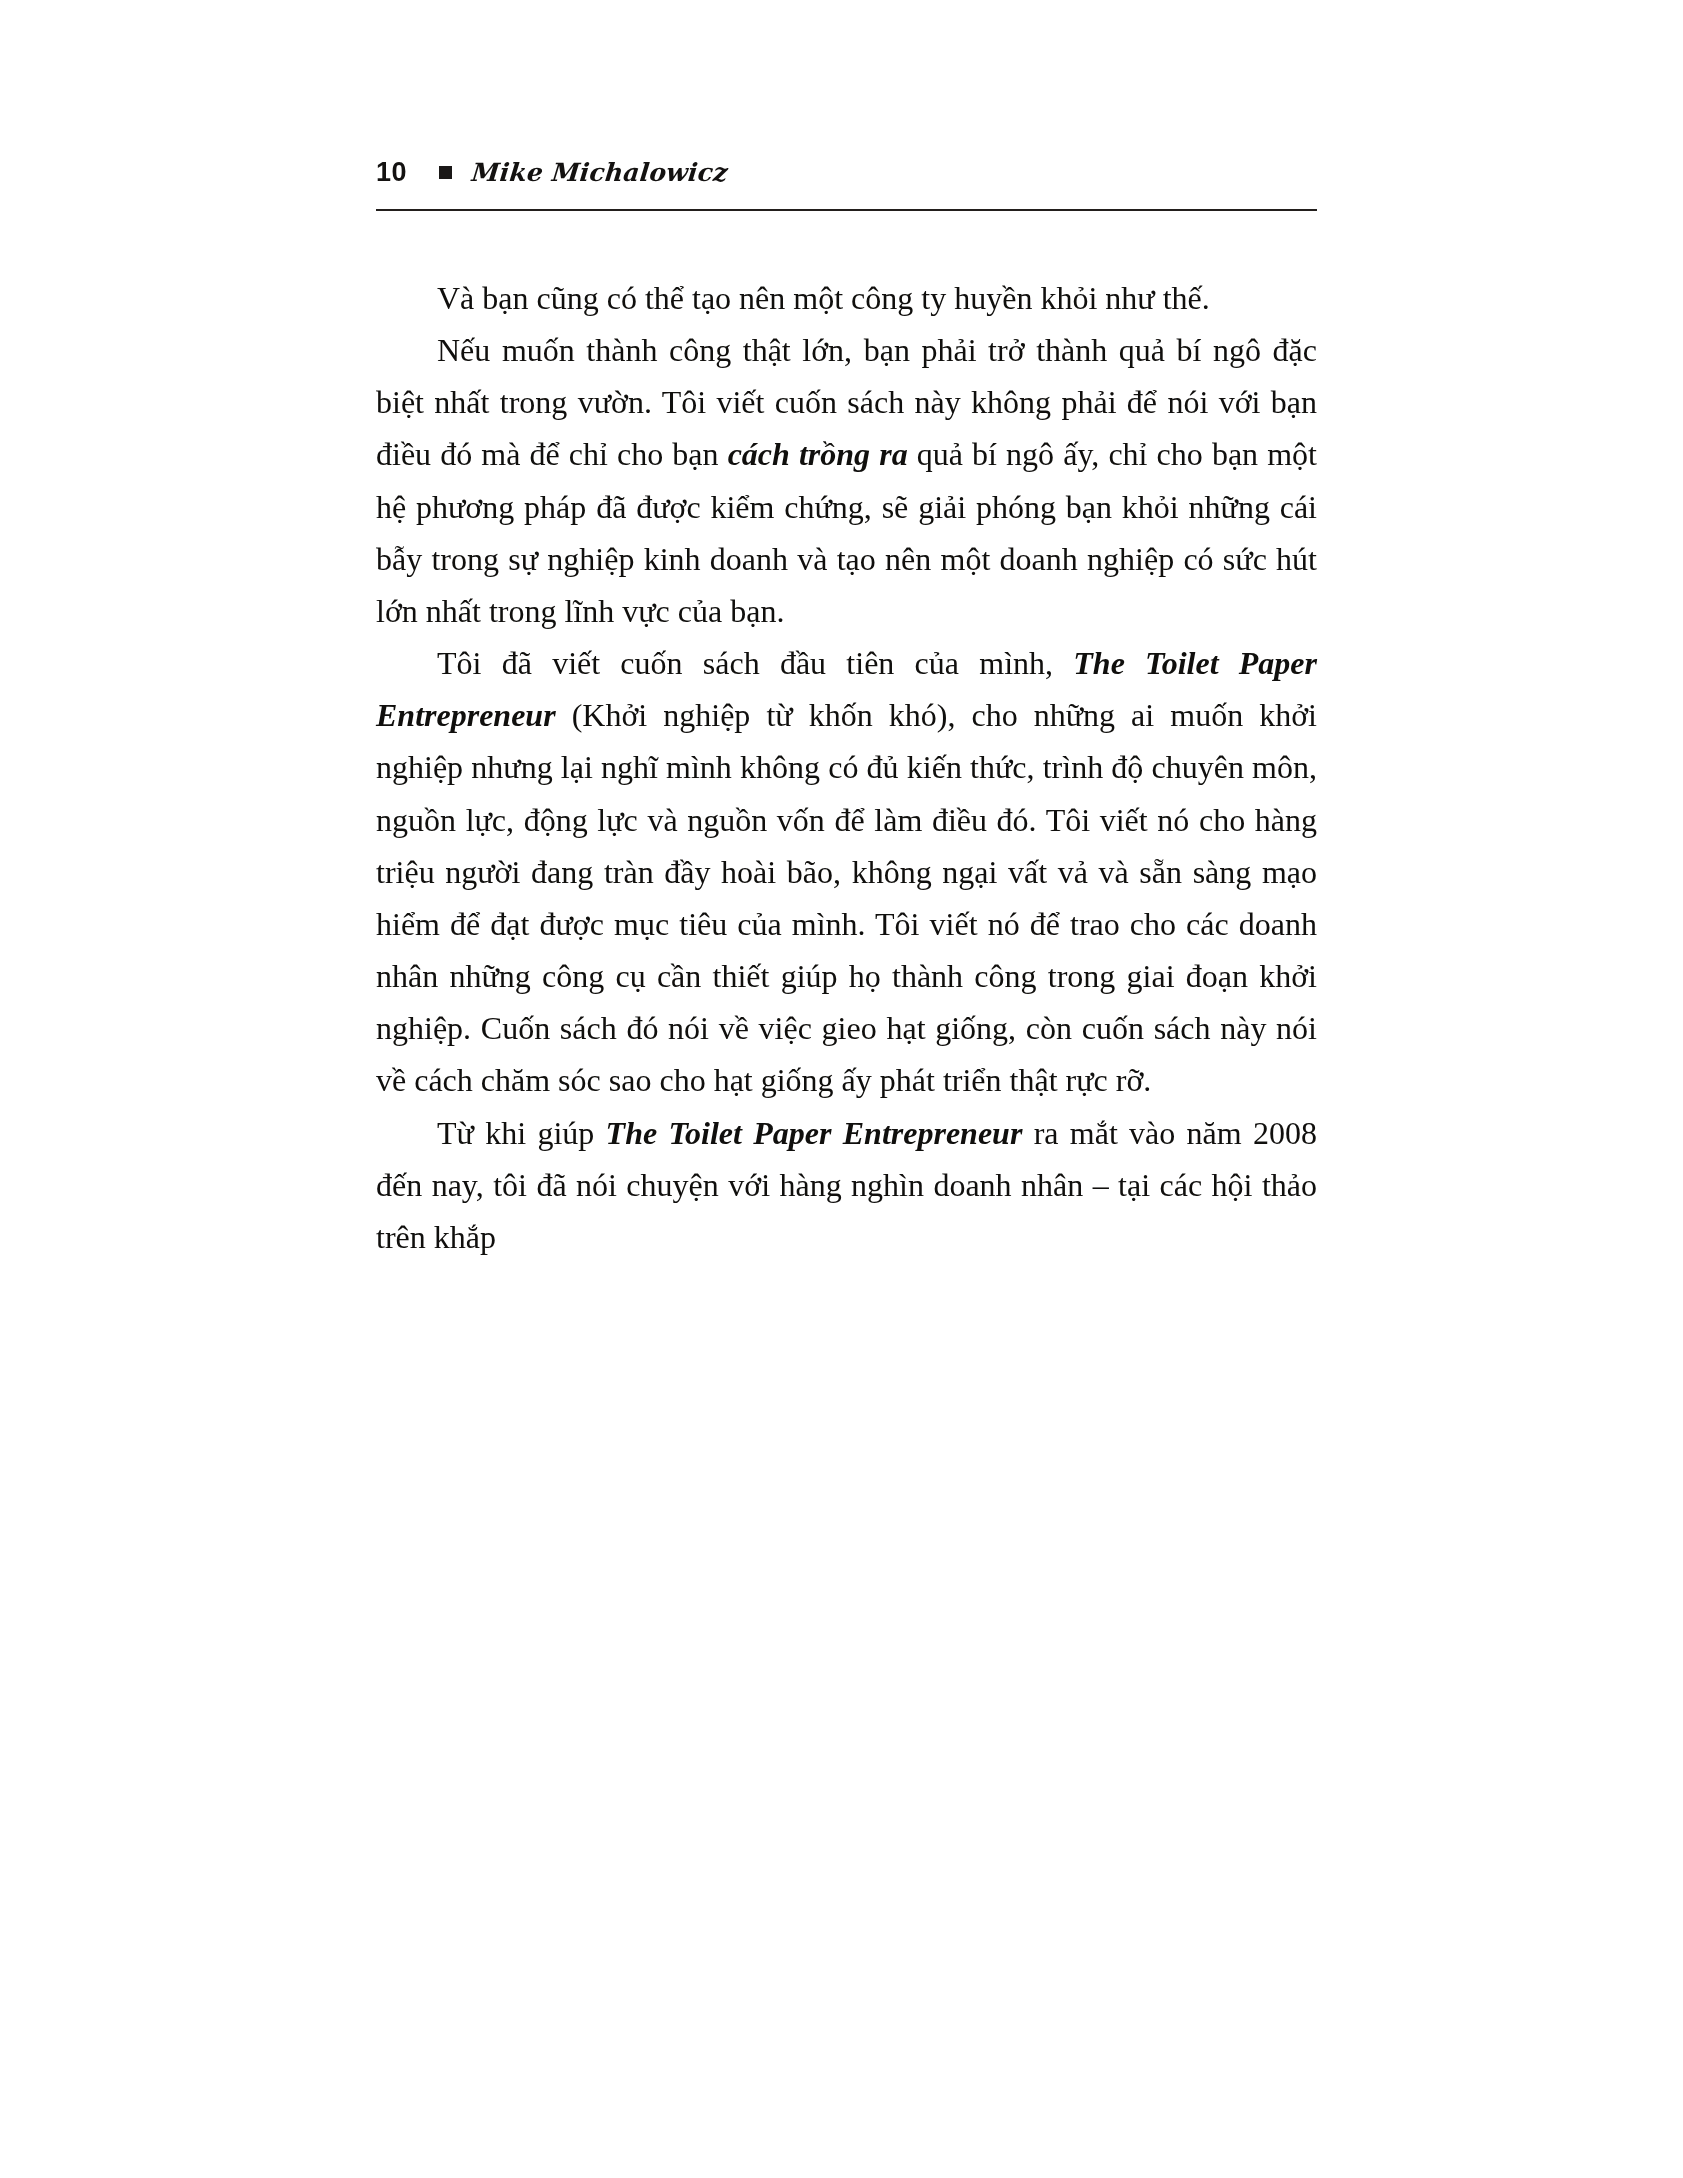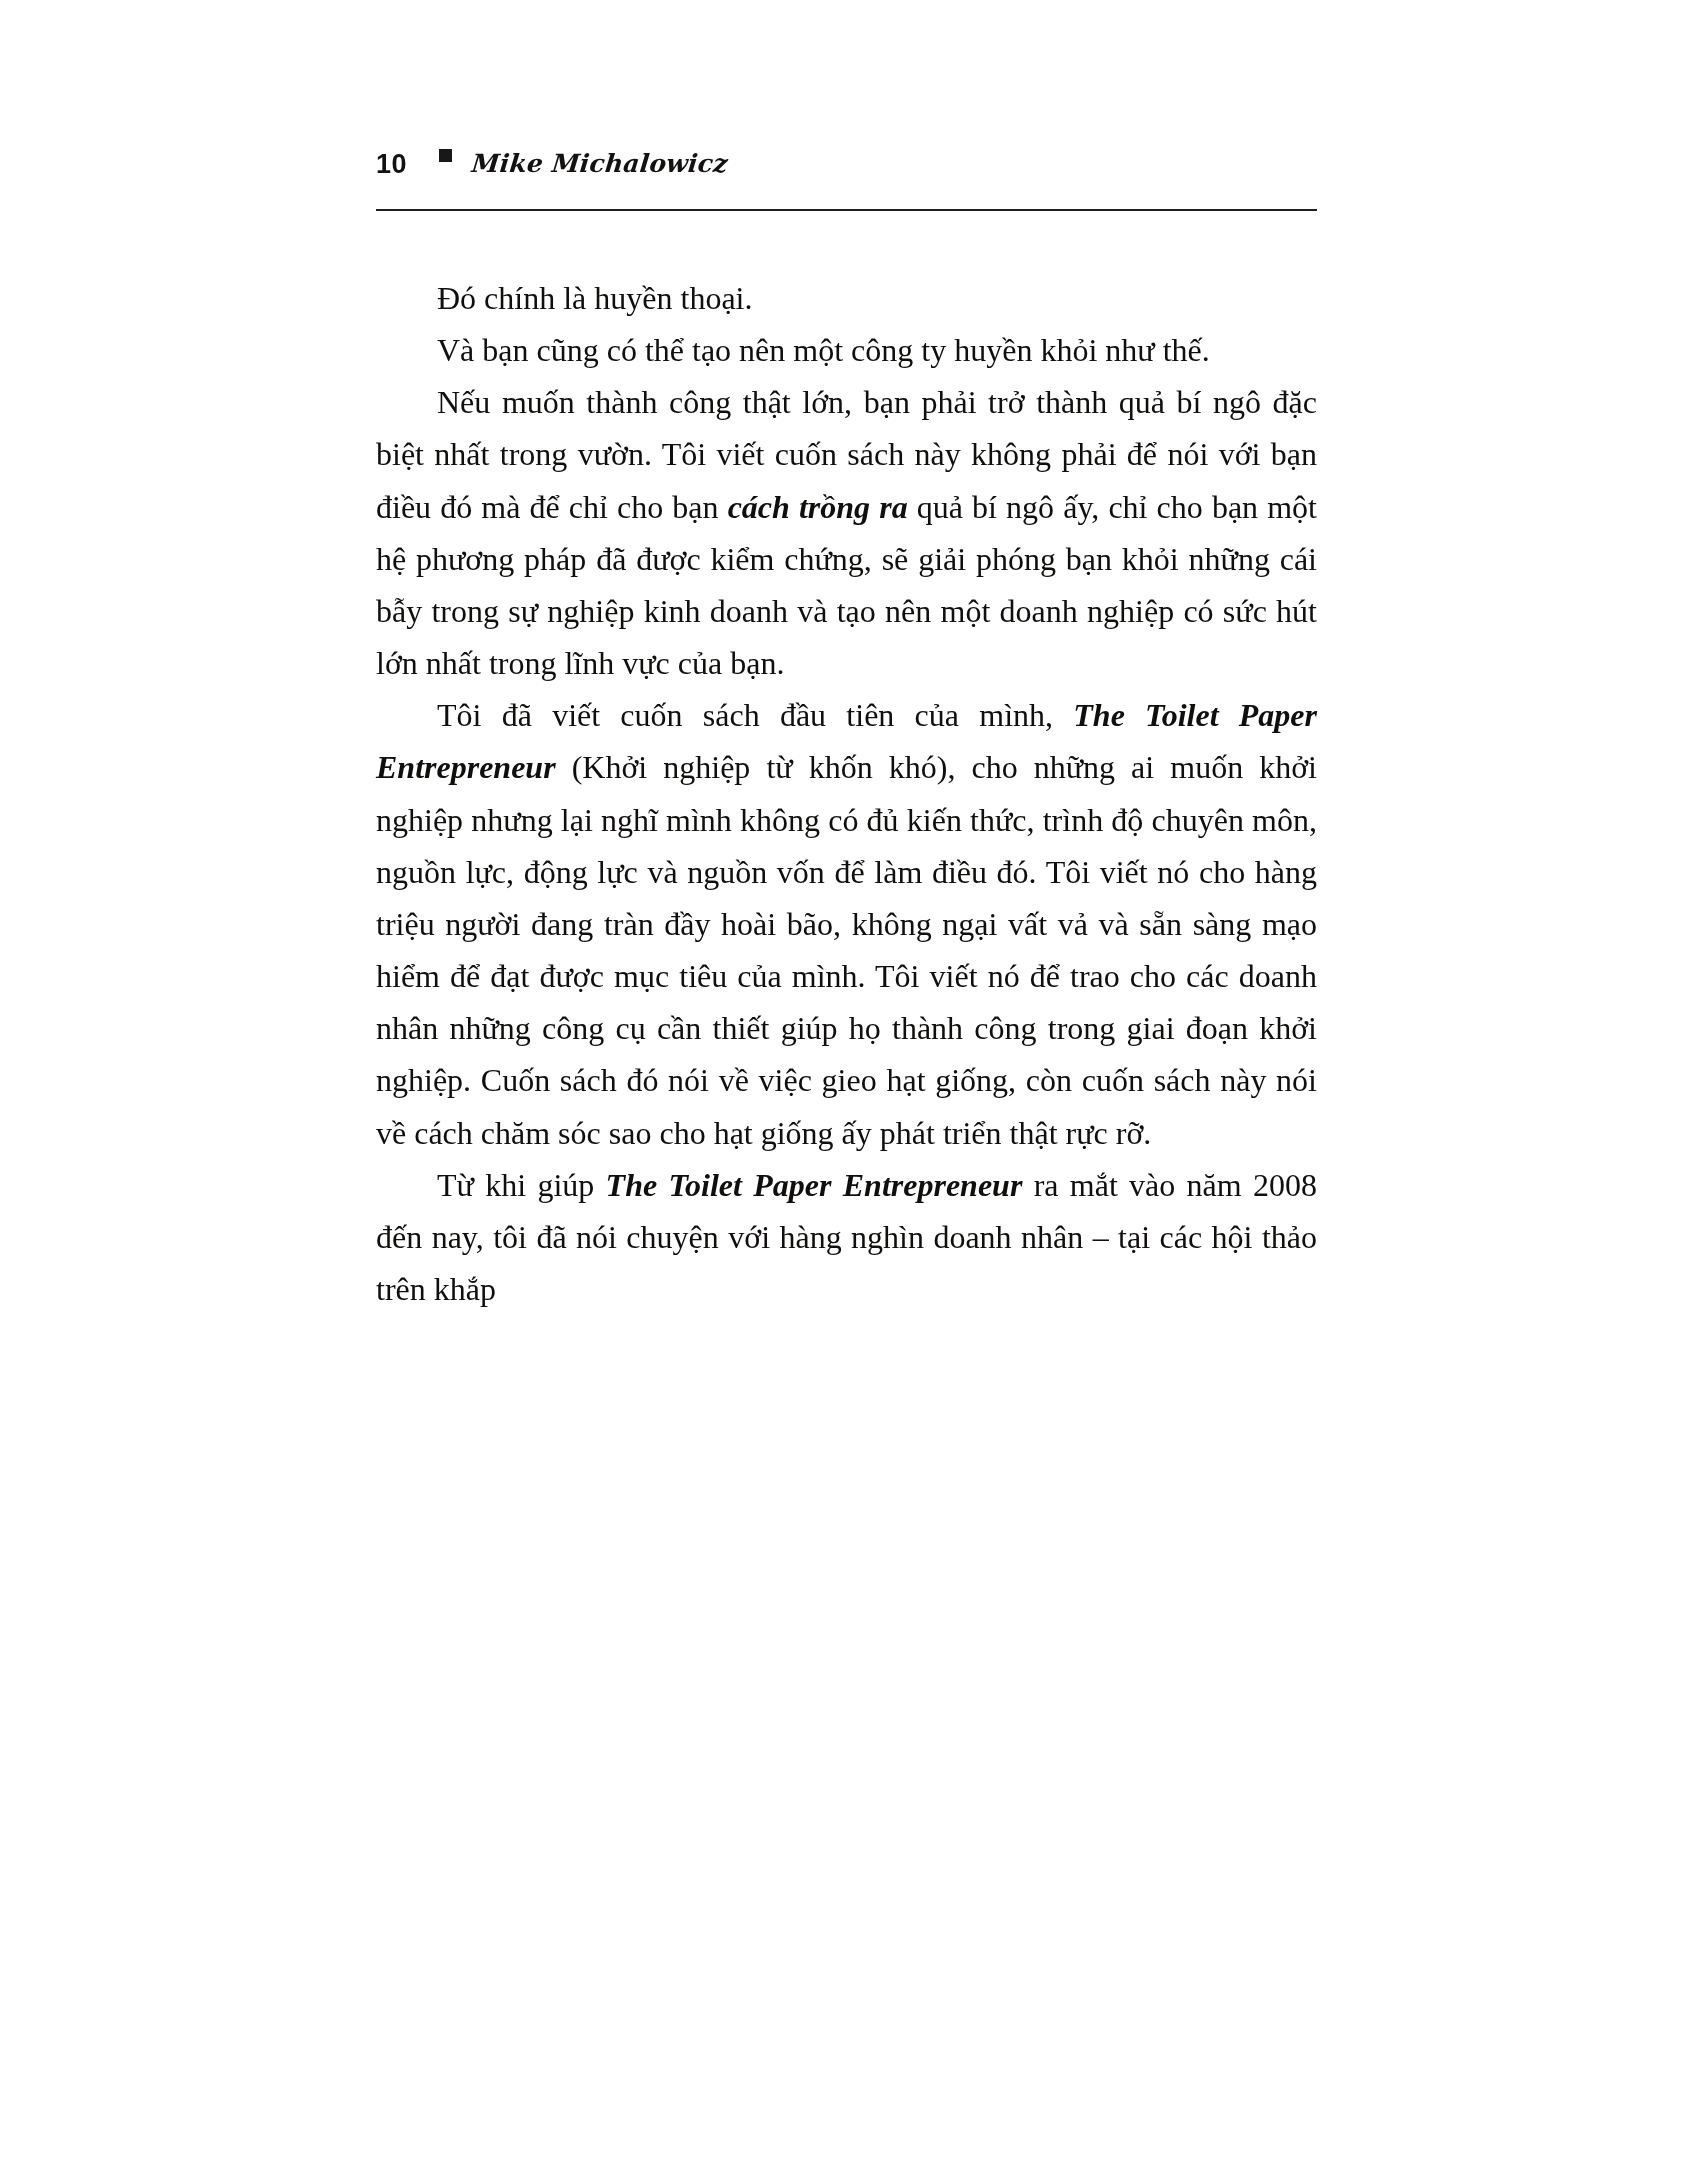--- a/index.html
+++ b/index.html
@@ -19,21 +19,21 @@
   }
   .content {
     position: absolute;
     left: 376px;
     top: 149px;
     width: 941px;
   }
   
   .runhead {
     display: flex;
-    align-items: flex-start;
+    align-items: center;
     height: 46px;
     border-bottom: 2px solid #231f1d;
     padding-bottom: 14px;
   }
   .runhead .folio {
     font-family: "Liberation Sans", sans-serif;
     font-weight: bold;
     font-size: 27px;
     letter-spacing: 0.5px;
     color: #141211;
@@ -81,21 +81,20 @@
 <div class="page">
   <div class="content">
 
     <div class="runhead">
       <span class="folio">10</span>
       <span class="sep"></span>
       <span class="author">Mike Michalowicz</span>
     </div>
 
     <div class="body">
-        <p><span>Đó chính là huyền thoại.</span></p>
         <p><span>Và bạn cũng có thể tạo nên một công ty huyền khỏi như thế.</span></p>
         <p><span>Nếu muốn thành công thật lớn, bạn phải trở thành quả bí ngô đặc biệt nhất trong vườn. Tôi viết cuốn sách này không phải để nói với bạn điều đó mà để chỉ cho bạn </span><em>cách trồng ra</em><span> quả bí ngô ấy, chỉ cho bạn một hệ phương pháp đã được kiểm chứng, sẽ giải phóng bạn khỏi những cái bẫy trong sự nghiệp kinh doanh và tạo nên một doanh nghiệp có sức hút lớn nhất trong lĩnh vực của bạn.</span></p>
         <p><span>Tôi đã viết cuốn sách đầu tiên của mình, </span><em>The Toilet Paper Entrepreneur</em><span> (Khởi nghiệp từ khốn khó), cho những ai muốn khởi nghiệp nhưng lại nghĩ mình không có đủ kiến thức, trình độ chuyên môn, nguồn lực, động lực và nguồn vốn để làm điều đó. Tôi viết nó cho hàng triệu người đang tràn đầy hoài bão, không ngại vất vả và sẵn sàng mạo hiểm để đạt được mục tiêu của mình. Tôi viết nó để trao cho các doanh nhân những công cụ cần thiết giúp họ thành công trong giai đoạn khởi nghiệp. Cuốn sách đó nói về việc gieo hạt giống, còn cuốn sách này nói về cách chăm sóc sao cho hạt giống ấy phát triển thật rực rỡ.</span></p>
         <p class="last"><span>Từ khi giúp </span><em>The Toilet Paper Entrepreneur</em><span> ra mắt vào năm 2008 đến nay, tôi đã nói chuyện với hàng nghìn doanh nhân – tại các hội thảo trên khắp</span></p>
       </div>
 
   </div>
 </div>
 
 

